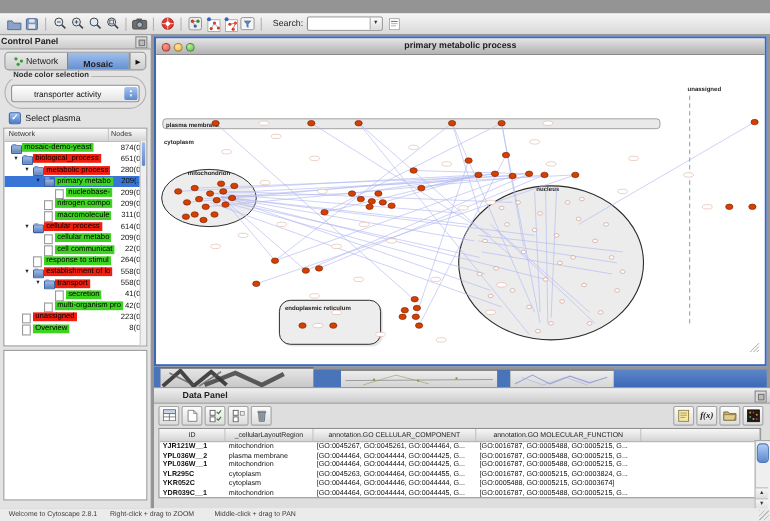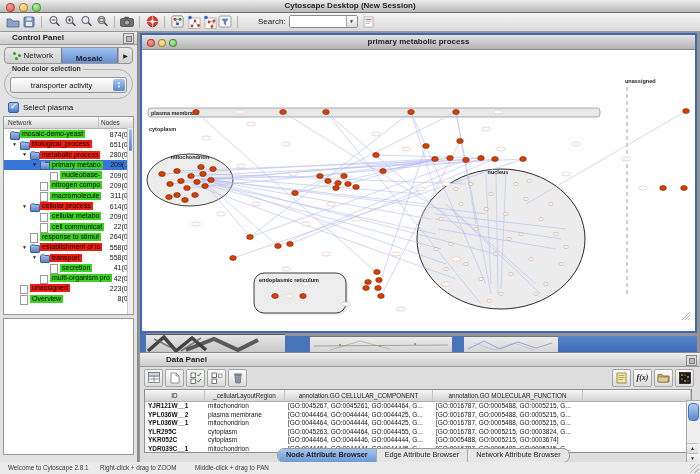--- a/index.html
+++ b/index.html
@@ -13,31 +13,31 @@
   .l-red{background:radial-gradient(circle at 35% 30%,#ff9a8e,#ee5648);}
   .l-yellow{background:radial-gradient(circle at 35% 30%,#ffe39a,#f5bb41);}
   .l-green{background:radial-gradient(circle at 35% 30%,#b7efa2,#58c349);}
   .mac-title{position:absolute;left:0;right:0;top:0;text-align:center;font-size:8px;
       font-weight:bold;color:#1c1c1c;line-height:12px;}
   
   .toolbar{position:absolute;left:0;top:12px;right:0;height:19px;display:flex;align-items:center;
       padding:0 5px;background:linear-gradient(#f6f6f6,#d8d8d8);border-bottom:1px solid #979797;z-index:49;}
   .tbicon{width:16px;height:15px;display:flex;align-items:center;justify-content:center;flex:none;}
   .tbsep{width:1px;height:12px;background:#b3b3b3;margin:0 4px;flex:none;}
-  .searchlbl{font-size:8px;color:#222;margin:0 3px 0 16px;flex:none;text-align:right;}
+  .searchlbl{font-size:8px;color:#222;margin:0 3px 0 6px;flex:none;text-align:right;}
   .searchbox{display:flex;flex:none;height:11px;border:1px solid #8c8c8c;border-radius:2px;background:#fff;overflow:hidden;}
   .searchbox input{width:52px;border:0;outline:0;font-size:7px;padding:0 2px;background:#fff;}
   .searchdrop{width:10px;background:linear-gradient(#fdfdfd,#dcdcdc);border-left:1px solid #aaa;
       font-size:5px;line-height:11px;text-align:center;color:#333;}
   
   .cp{position:absolute;left:0;top:31px;width:137px;height:431px;background:#e3e3e3;
       border-right:1px solid #898989;z-index:10;}
   .cp-header{position:relative;height:13px;background:linear-gradient(#efefef,#cbcbcb);
       border-bottom:1px solid #9c9c9c;}
-  .cp-header .t{font-size:8px;font-weight:bold;color:#222;line-height:13px;padding-left:12px;}
+  .cp-header .t{font-size:8px;font-weight:bold;color:#222;line-height:13px;padding-left:1px;}
   .floatico{position:absolute;right:3px;top:2px;width:9px;height:9px;border:1px solid #888;background:#ddd;}
   .floatico:before{content:"";position:absolute;left:2px;top:2px;width:4px;height:4px;border:1px solid #777;background:#bbb;}
   .cp-tabs{position:absolute;left:4px;right:4px;top:16px;height:15px;display:flex;
       border:1px solid #979797;border-radius:4px;background:linear-gradient(#e9e9e9,#cfcfcf);overflow:hidden;}
   .cp-tab{flex:1;display:flex;align-items:center;justify-content:center;font-size:8px;color:#222;gap:3px;}
   .cp-tab.sel{background:linear-gradient(#9fc0ee,#6590d2);font-weight:bold;border-left:1px solid #7a7a7a;border-right:1px solid #7a7a7a;align-items:flex-end;}
   .cp-tab-arrow{width:13px;display:flex;align-items:center;justify-content:center;font-size:6px;color:#111;border-left:1px solid #aaa;}
   .netglyph{width:8px;height:8px;position:relative;}
   .netglyph i{position:absolute;width:3px;height:3px;border-radius:50%;background:#2fa32f;}
   .netglyph i:nth-child(1){left:0;top:0;} .netglyph i:nth-child(2){right:0;top:2px;} .netglyph i:nth-child(3){left:2px;bottom:0;}
@@ -107,28 +107,20 @@
   .statusbar span{position:absolute;top:2px;font-size:6.3px;color:#3a3a3a;white-space:nowrap;}
   .grip{position:absolute;right:1px;bottom:1px;width:9px;height:9px;
       background:repeating-linear-gradient(135deg,#bbb 0 1px,transparent 1px 3px);}
   svg text{font-family:"Liberation Sans",sans-serif;}
 </style>
 </head>
 <body>
 
 <div id="app">
 
-  <div class="mac-titlebar">
-    <div class="lights">
-      <div class="light l-red"></div>
-      <div class="light l-yellow"></div>
-      <div class="light l-green"></div>
-    </div>
-    <div class="mac-title">Cytoscape Desktop (New Session)</div>
-  </div>
 
   <div class="toolbar">
     <div class="tbicon">
       <svg width="14" height="12">
           <path d="M1 3h4l1.5 2H13v6H1z" fill="#8ba3c8" stroke="#4e668e" stroke-width="0.8"></path>
         </svg>
     </div>
     <div class="tbicon">
       <svg width="12" height="12">
           <rect x="1" y="1" width="10" height="10" rx="1" fill="#7e96bc" stroke="#43608e" stroke-width="0.8"></rect>
@@ -726,25 +718,20 @@
     </div>
     <div class="dp-vscroll">
       <div class="dp-vthumb"></div>
       <div class="dp-varrows">
         <div>▲</div>
         <div>▼</div>
       </div>
     </div>
   </div>
 
-  <div class="dp-tabs" id="dp-tabs">
-      <div class="dp-tab active">Node Attribute Browser</div>
-      <div class="dp-tab">Edge Attribute Browser</div>
-      <div class="dp-tab">Network Attribute Browser</div>
-    </div>
 
   <div class="statusbar">
     <span style="left:8px;">Welcome to Cytoscape 2.8.1</span>
     <span style="left:100px;">Right-click + drag to ZOOM</span>
     <span style="left:195px;">Middle-click + drag to PAN</span>
     <div class="grip"></div>
   </div>
 
 </div>
 

